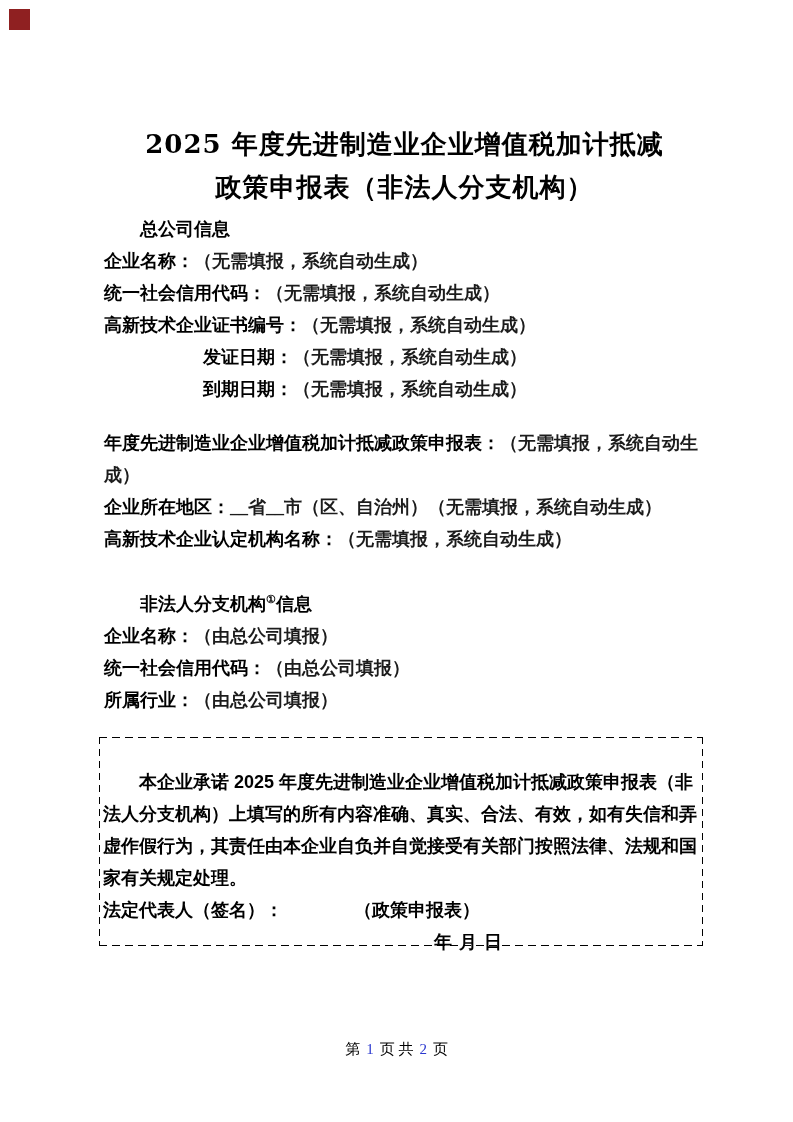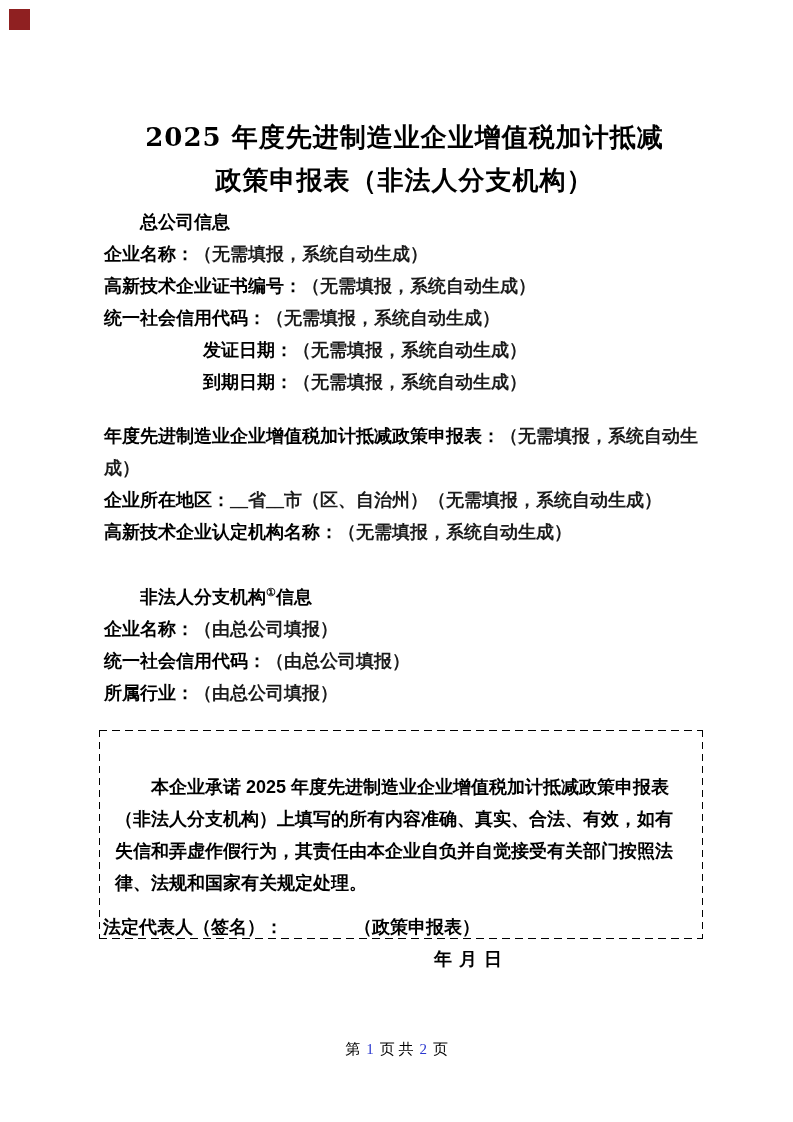--- a/index.html
+++ b/index.html
@@ -9,21 +9,21 @@
     background:#ffffff;
     color:#000;
     font-family:"Liberation Sans",sans-serif;
     overflow:hidden;
   }
   .corner-marker{
     position:absolute;left:9px;top:9px;width:21px;height:21px;
     background:#8f2021;
   }
   .content{
-    position:absolute;left:104px;top:8px;width:601px;
+    position:absolute;left:104px;top:15px;width:601px;
     padding-top:108px;
   }
   .doc-title{
     text-align:center;
     font-family:"DejaVu Serif",serif;
     font-weight:bold;
     font-size:26px;
     line-height:43px;
     letter-spacing:1px;
   }
@@ -73,21 +73,21 @@
   .cbox .bl,.cbox .br{
     position:absolute;top:0;bottom:0;width:1px;
     background:repeating-linear-gradient(180deg,#000 0,#000 7px,transparent 7px,transparent 12px);
   }
   .bt{top:0}.bb{bottom:0}.bl{left:0}.br{right:0}
   .cbox-para{
     font-weight:bold;
     font-size:18px;
     line-height:32px;
     text-indent:2em;
-    margin:12px;
+    margin:0;
   }
   .sig-line{
     font-weight:bold;
     font-size:18px;
     line-height:32px;
     white-space:nowrap;
   }
   .sig-line .signer{}
   .sig-line .seal{margin-left:66px;}
   .date-line{
@@ -120,24 +120,24 @@
       <div>2025 年度先进制造业企业增值税加计抵减</div>
       <div>政策申报表（非法人分支机构）</div>
     </div>
 
     <div>
       <div class="sec-heading">总公司信息</div>
       <div class="line">
         <span class="label">企业名称：</span><span class="kai">（无需填报，系统自动生成）</span>
       </div>
       <div class="line">
-        <span class="label">高新技术企业证书编号：</span><span class="kai">（无需填报，系统自动生成）</span>
+        <span class="label">统一社会信用代码：</span><span class="kai">（无需填报，系统自动生成）</span>
       </div>
       <div class="line">
-        <span class="label">统一社会信用代码：</span><span class="kai">（无需填报，系统自动生成）</span>
+        <span class="label">高新技术企业证书编号：</span><span class="kai">（无需填报，系统自动生成）</span>
       </div>
       <div class="line indent">
         <span class="label">发证日期：</span><span class="kai">（无需填报，系统自动生成）</span>
       </div>
       <div class="line indent">
         <span class="label">到期日期：</span><span class="kai">（无需填报，系统自动生成）</span>
       </div>
     </div>
 
     <div class="spacer22"></div>

